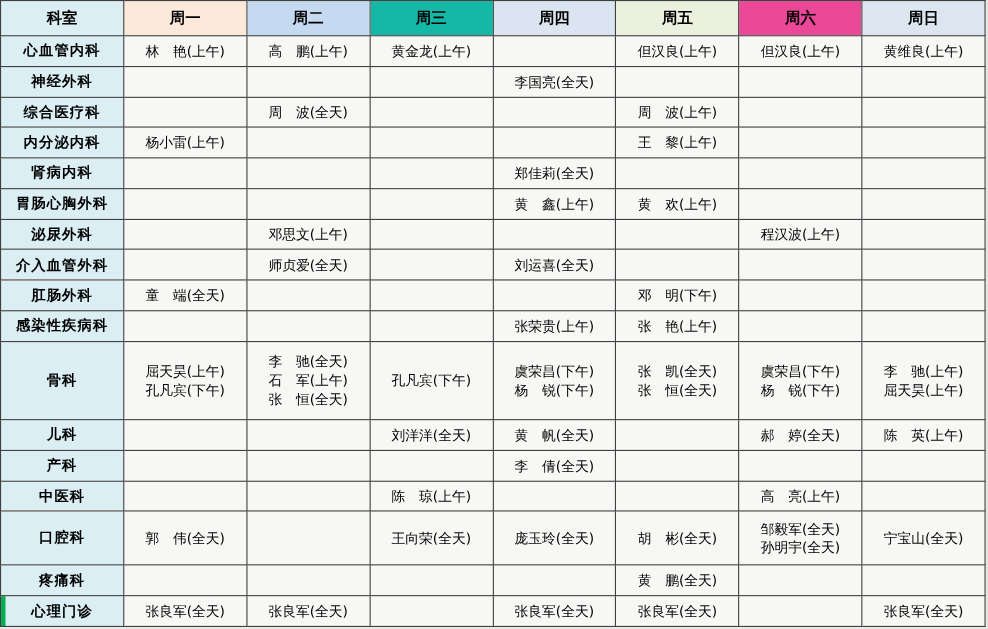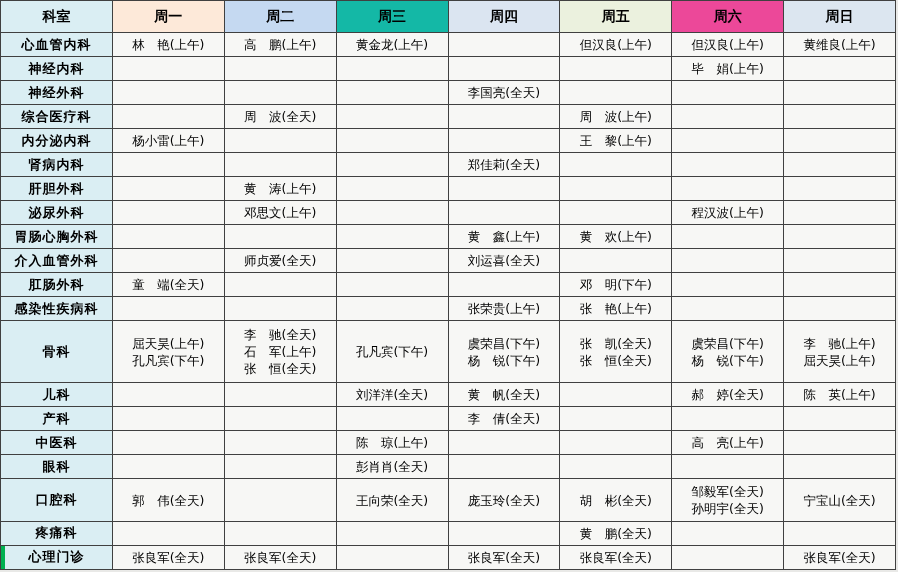--- a/index.html
+++ b/index.html
@@ -74,30 +74,20 @@
           <th class="dept">心血管内科</th>
           <td class="cell">林　艳(上午)</td>
           <td class="cell">高　鹏(上午)</td>
           <td class="cell">黄金龙(上午)</td>
           <td class="cell"></td>
           <td class="cell">但汉良(上午)</td>
           <td class="cell">但汉良(上午)</td>
           <td class="cell">黄维良(上午)</td>
         </tr>
         <tr>
-          <th class="dept">神经内科</th>
-          <td class="cell"></td>
-          <td class="cell"></td>
-          <td class="cell"></td>
-          <td class="cell"></td>
-          <td class="cell"></td>
-          <td class="cell">毕　娟(上午)</td>
-          <td class="cell"></td>
-        </tr>
-        <tr>
           <th class="dept">神经外科</th>
           <td class="cell"></td>
           <td class="cell"></td>
           <td class="cell"></td>
           <td class="cell">李国亮(全天)</td>
           <td class="cell"></td>
           <td class="cell"></td>
           <td class="cell"></td>
         </tr>
         <tr>
@@ -124,47 +114,37 @@
           <th class="dept">肾病内科</th>
           <td class="cell"></td>
           <td class="cell"></td>
           <td class="cell"></td>
           <td class="cell">郑佳莉(全天)</td>
           <td class="cell"></td>
           <td class="cell"></td>
           <td class="cell"></td>
         </tr>
         <tr>
-          <th class="dept">肝胆外科</th>
-          <td class="cell"></td>
-          <td class="cell">黄　涛(上午)</td>
-          <td class="cell"></td>
-          <td class="cell"></td>
-          <td class="cell"></td>
-          <td class="cell"></td>
-          <td class="cell"></td>
-        </tr>
-        <tr>
-          <th class="dept">泌尿外科</th>
-          <td class="cell"></td>
-          <td class="cell">邓思文(上午)</td>
-          <td class="cell"></td>
-          <td class="cell"></td>
-          <td class="cell"></td>
-          <td class="cell">程汉波(上午)</td>
-          <td class="cell"></td>
-        </tr>
-        <tr>
           <th class="dept">胃肠心胸外科</th>
           <td class="cell"></td>
           <td class="cell"></td>
           <td class="cell"></td>
           <td class="cell">黄　鑫(上午)</td>
           <td class="cell">黄　欢(上午)</td>
           <td class="cell"></td>
+          <td class="cell"></td>
+        </tr>
+        <tr>
+          <th class="dept">泌尿外科</th>
+          <td class="cell"></td>
+          <td class="cell">邓思文(上午)</td>
+          <td class="cell"></td>
+          <td class="cell"></td>
+          <td class="cell"></td>
+          <td class="cell">程汉波(上午)</td>
           <td class="cell"></td>
         </tr>
         <tr>
           <th class="dept">介入血管外科</th>
           <td class="cell"></td>
           <td class="cell">师贞爱(全天)</td>
           <td class="cell"></td>
           <td class="cell">刘运喜(全天)</td>
           <td class="cell"></td>
           <td class="cell"></td>
@@ -231,30 +211,20 @@
           <th class="dept">中医科</th>
           <td class="cell"></td>
           <td class="cell"></td>
           <td class="cell">陈　琼(上午)</td>
           <td class="cell"></td>
           <td class="cell"></td>
           <td class="cell">高　亮(上午)</td>
           <td class="cell"></td>
         </tr>
         <tr>
-          <th class="dept">眼科</th>
-          <td class="cell"></td>
-          <td class="cell"></td>
-          <td class="cell">彭肖肖(全天)</td>
-          <td class="cell"></td>
-          <td class="cell"></td>
-          <td class="cell"></td>
-          <td class="cell"></td>
-        </tr>
-        <tr>
           <th class="dept">口腔科</th>
           <td class="cell">郭　伟(全天)</td>
           <td class="cell"></td>
           <td class="cell">王向荣(全天)</td>
           <td class="cell">庞玉玲(全天)</td>
           <td class="cell">胡　彬(全天)</td>
           <td class="cell">邹毅军(全天)
 孙明宇(全天)</td>
           <td class="cell">宁宝山(全天)</td>
         </tr>

